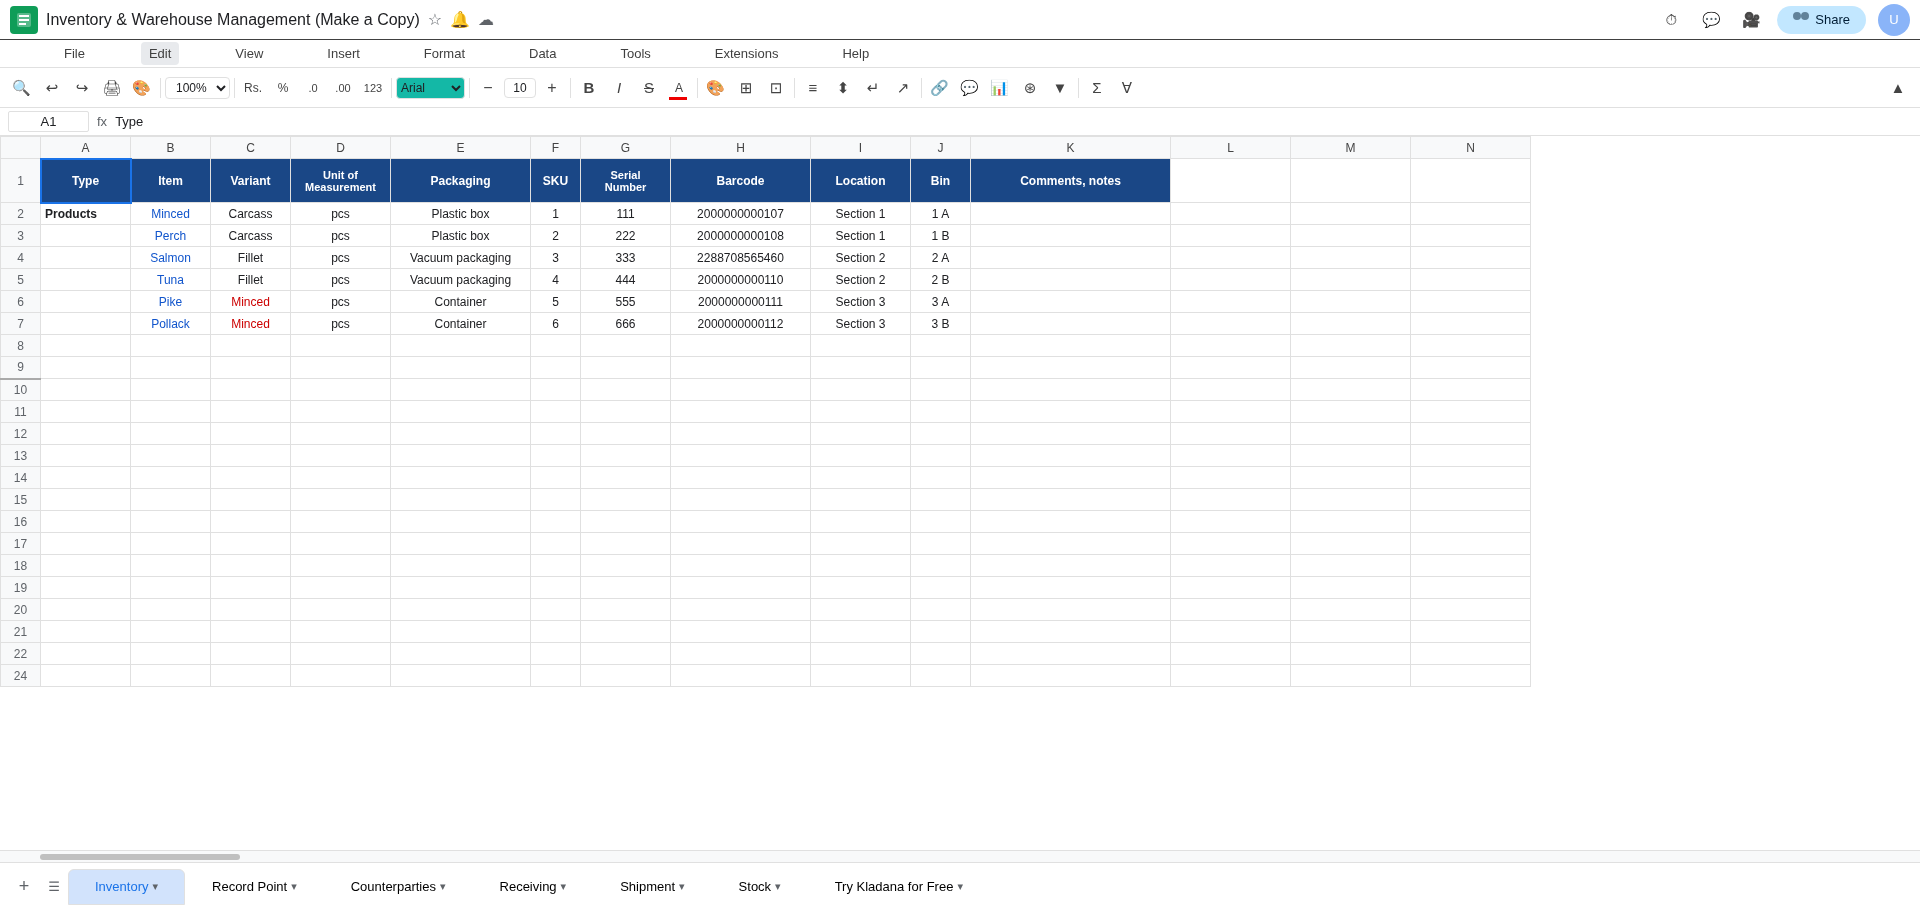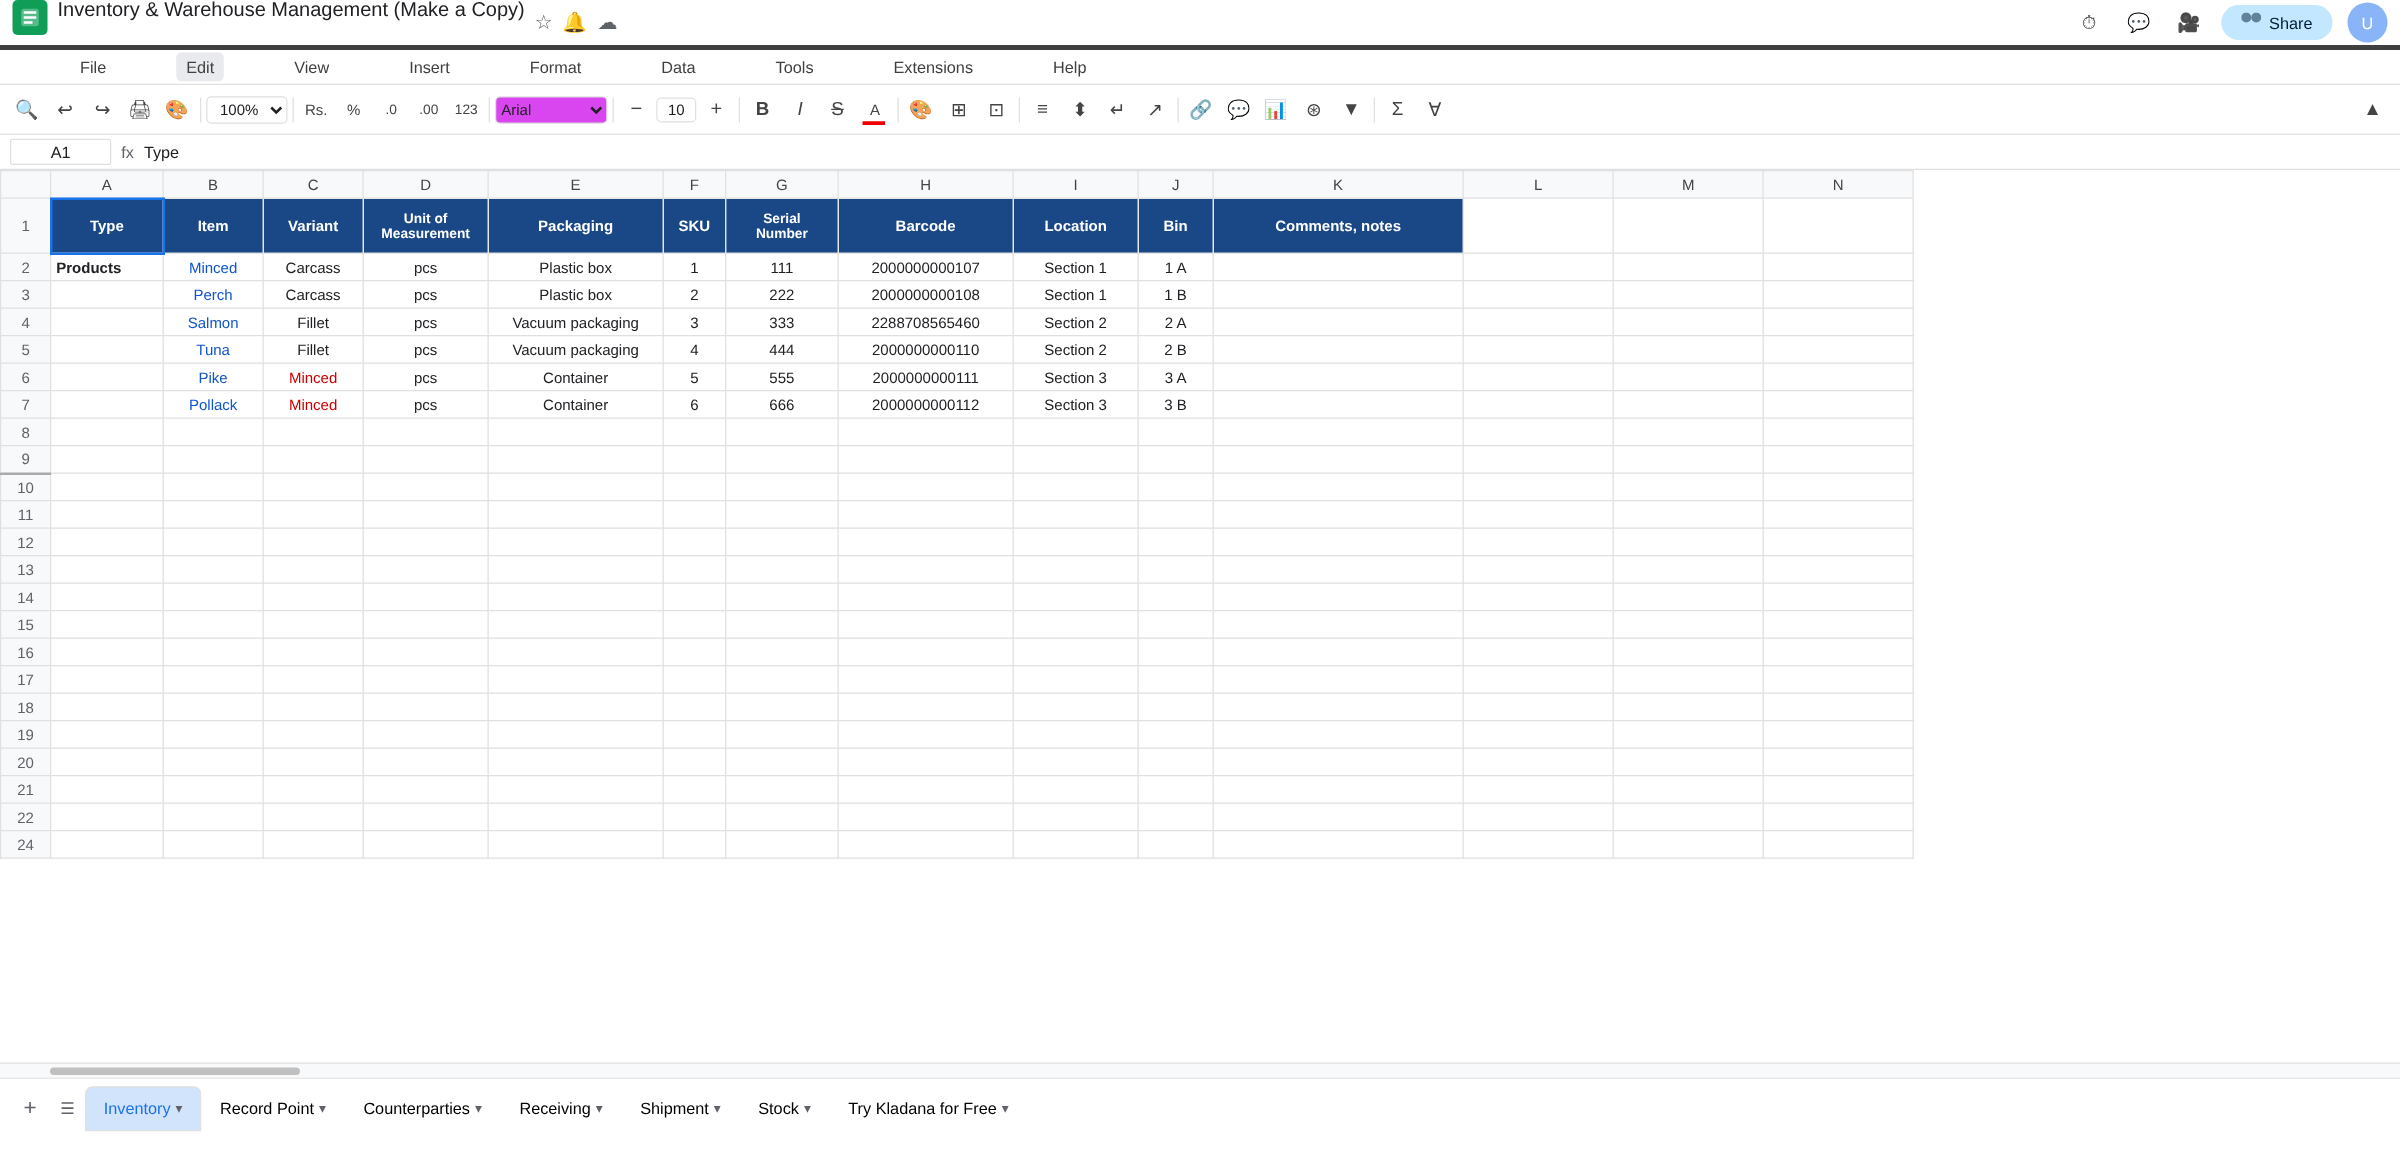--- a/index.html
+++ b/index.html
@@ -1,24 +1,25 @@
 <!DOCTYPE html>
 <html><head>
   <meta charset="utf-8">
   <style>
     * { box-sizing: border-box; margin: 0; padding: 0; }
     body { font-family: Arial, sans-serif; font-size: 13px; background: #fff; overflow: hidden; }
 
     
     #top-bar {
       display: flex;
+      align-items: center;
       height: 40px;
       padding: 0 10px;
       gap: 8px;
-      border-bottom: 4px solid #404040;
+      border-bottom: 1px solid #404040;
     }
     .app-logo {
       width: 28px; height: 28px;
       background: #0f9d58;
       border-radius: 4px;
       display: flex; align-items: center; justify-content: center;
       color: #fff; font-size: 16px; font-weight: bold;
     }
     .doc-title {
       font-size: 16px; color: #202124; font-weight: 400;
@@ -71,21 +72,21 @@
       display: flex; align-items: center; justify-content: center;
       border-radius: 4px; cursor: pointer; color: #444; font-size: 15px;
     }
     .tb-sep { width: 1px; height: 20px; background: #e0e0e0; margin: 0 2px; }
     .zoom-select {
       border: 1px solid #e0e0e0; border-radius: 4px; padding: 2px 6px;
       font-size: 12px; background: #fff; cursor: pointer; color: #202124;
     }
     .font-select {
       border: 1px solid #e0e0e0; border-radius: 4px; padding: 2px 0;
-      font-size: 12px; background: #d946ef; cursor: pointer; width: 90px; color: #202124;
+      font-size: 12px; background: #14b8a6; cursor: pointer; width: 69px; color: #202124;
     }
     .font-size-input {
       border: 1px solid #e0e0e0; border-radius: 4px; padding: 2px 4px;
       font-size: 12px; width: 32px; text-align: center; color: #202124;
     }
     .tb-bold { font-weight: bold; }
     .tb-italic { font-style: italic; }
 
     
     #formula-bar {
@@ -172,21 +173,21 @@
       align-items: center;
       height: 48px;
       border-top: 1px solid #e0e0e0;
       padding: 0 8px;
       gap: 0;
       background: #fff;
       overflow-x: auto;
     }
     .sheet-tab {
       display: flex; align-items: center; gap: 4px;
-      padding: 0 14px;
+      padding: 0 26px;
       height: 36px;
       border-radius: 6px 6px 0 0;
       cursor: pointer;
       font-size: 13px;
       white-space: nowrap;
       border: 1px solid transparent;
     }
     .sheet-tab.active {
       background: #d2e3fc;
       color: #1a73e8;

